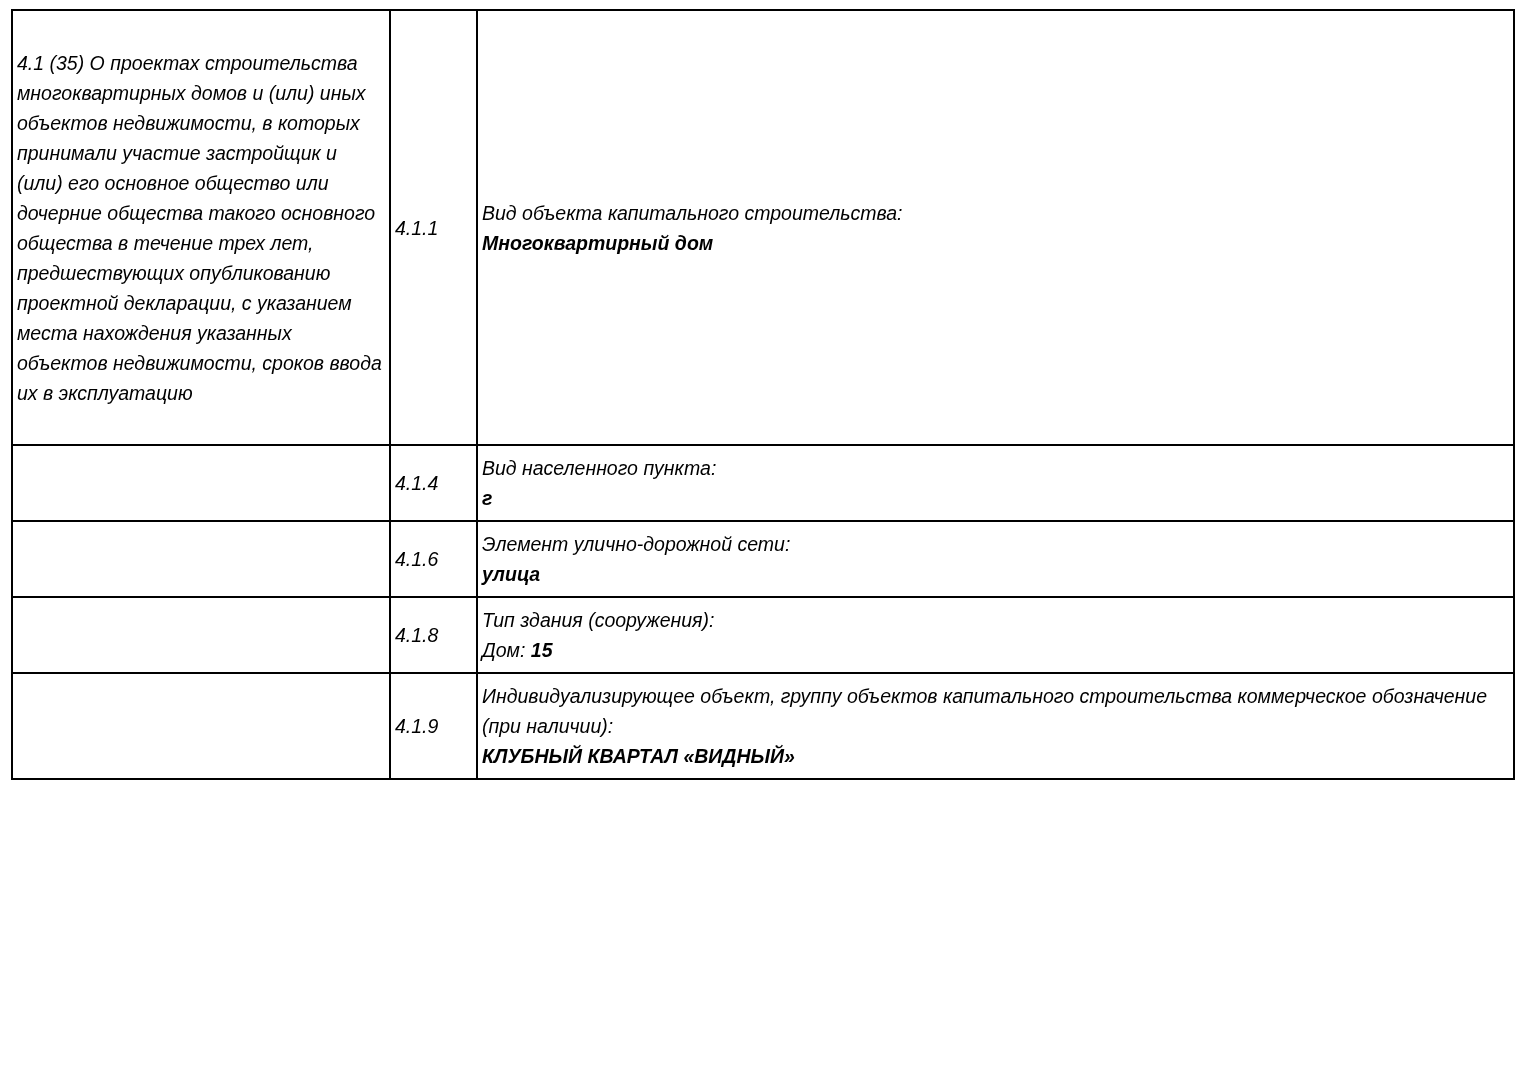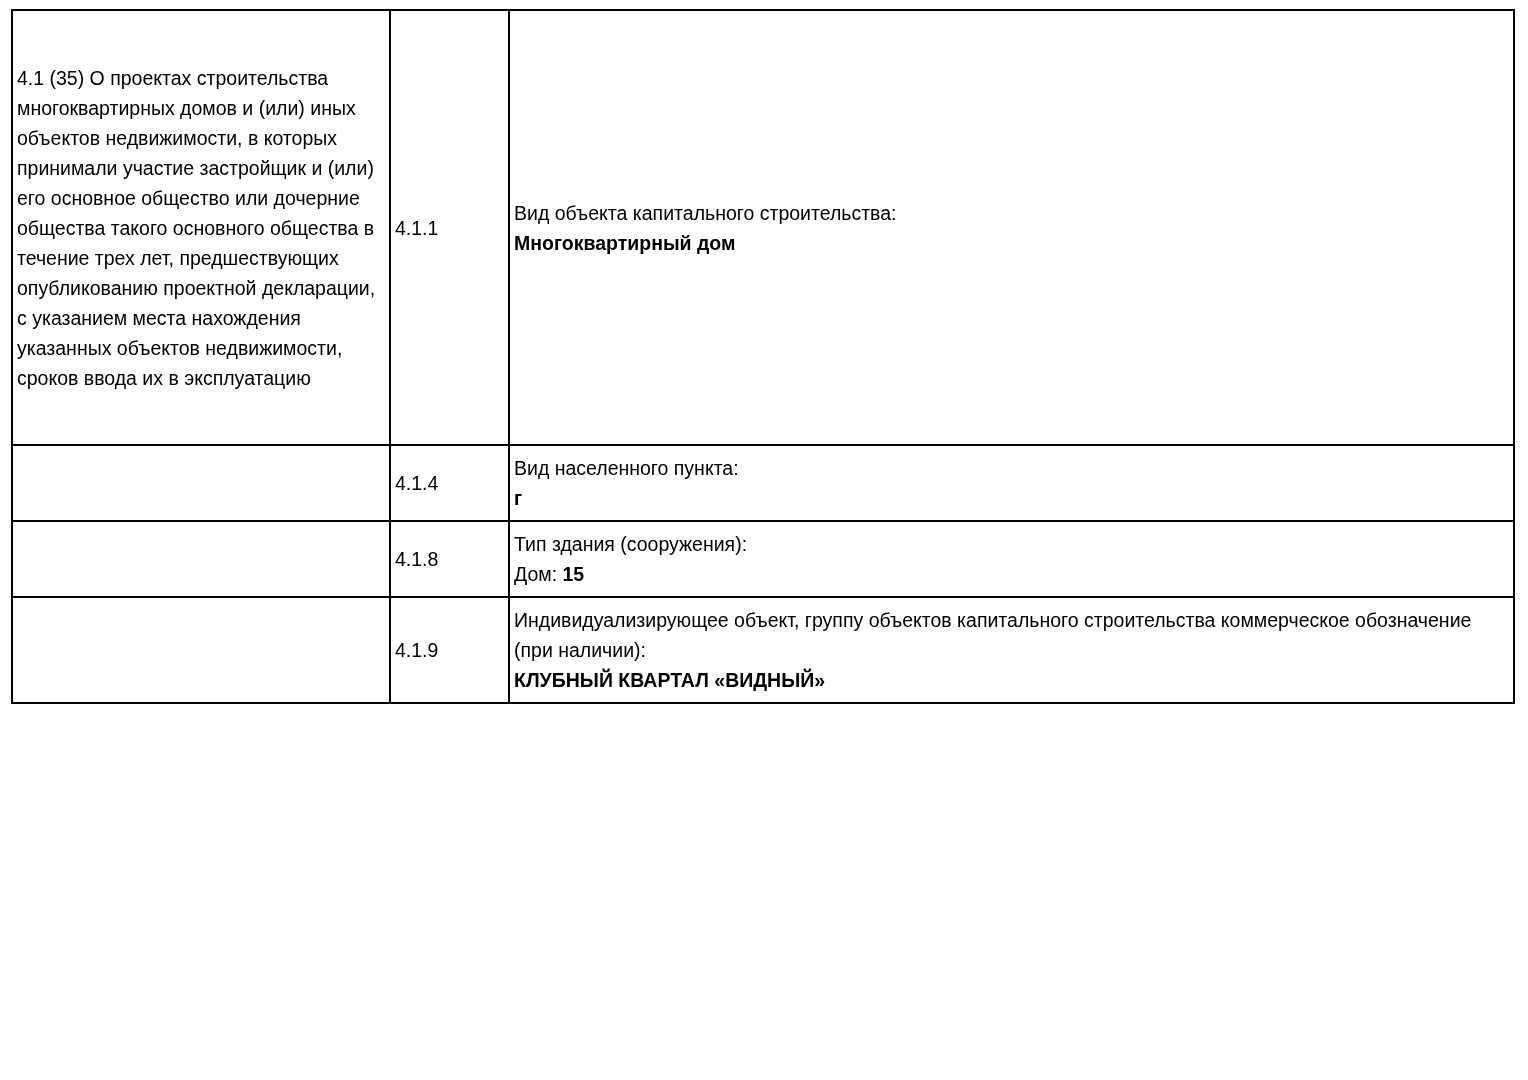--- a/index.html
+++ b/index.html
@@ -20,27 +20,28 @@
     border-collapse: collapse;
     table-layout: fixed;
     font-size: 19.5px;
     line-height: 30px;
   }
   table.decl td {
     border: 2px solid #000000;
     padding: 7px 4px;
     vertical-align: middle;
     overflow: hidden;
+    font-style: italic;
   }
   td.col-desc {
     width: 378px;
     vertical-align: top;
     padding: 3px 6px 3px 5px;
   }
-  td.col-num  { width: 119px; }
+  td.col-num  { width: 87px; }
   td.col-content { width: auto; }
   .label { font-weight: normal; }
   .value { font-weight: bold; }
   .plain { font-weight: normal; }
 </style>
 </head>
 <body>
 
 <table class="decl">
   <tbody>
@@ -59,20 +60,28 @@
     <tr style="height:66px">
       <td class="col-desc"></td>
       <td class="col-num">4.1.4</td>
       <td class="col-content">
         <div class="label">Вид населенного пункта:</div>
         <div class="value">г</div>
       </td>
     </tr>
 
 
+    <tr style="height:65px">
+      <td class="col-desc"></td>
+      <td class="col-num">4.1.6</td>
+      <td class="col-content">
+        <div class="label">Элемент улично-дорожной сети:</div>
+        <div class="value">улица</div>
+      </td>
+    </tr>
 
 
     <tr style="height:65px">
       <td class="col-desc"></td>
       <td class="col-num">4.1.8</td>
       <td class="col-content">
         <div class="label">Тип здания (сооружения):</div>
         <div><span class="plain">Дом: </span><span class="value">15</span></div>
       </td>
     </tr>

